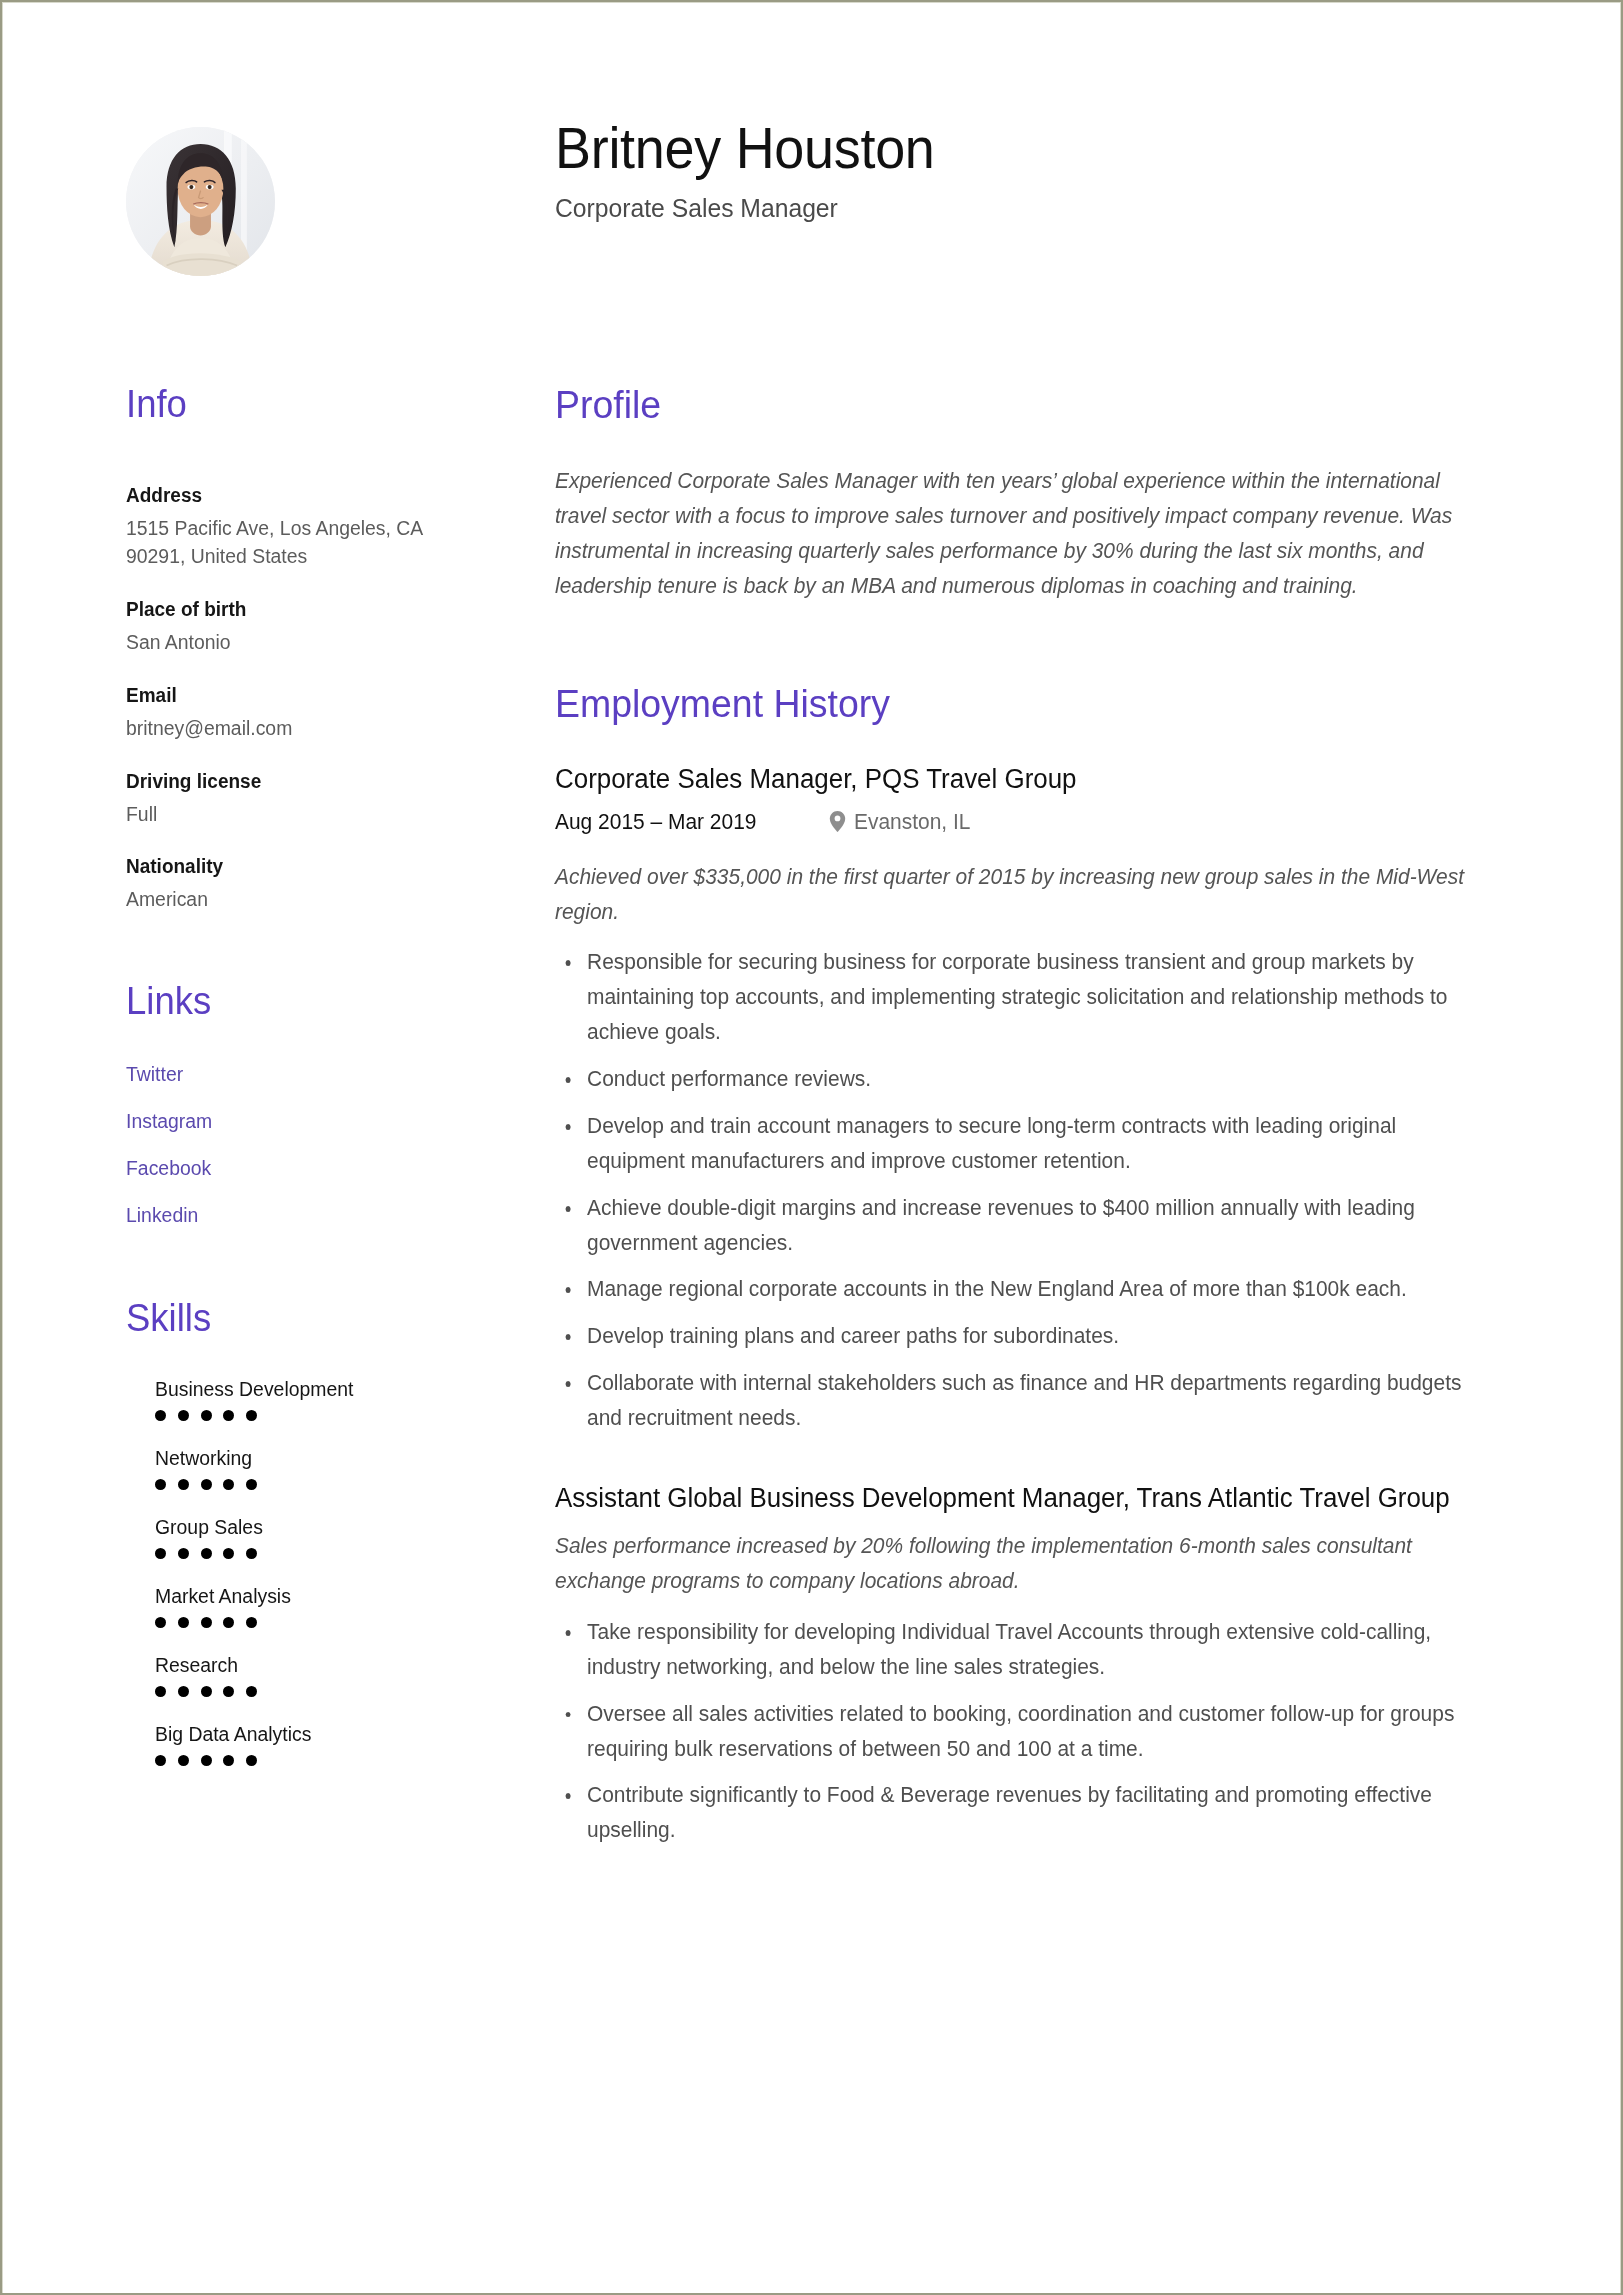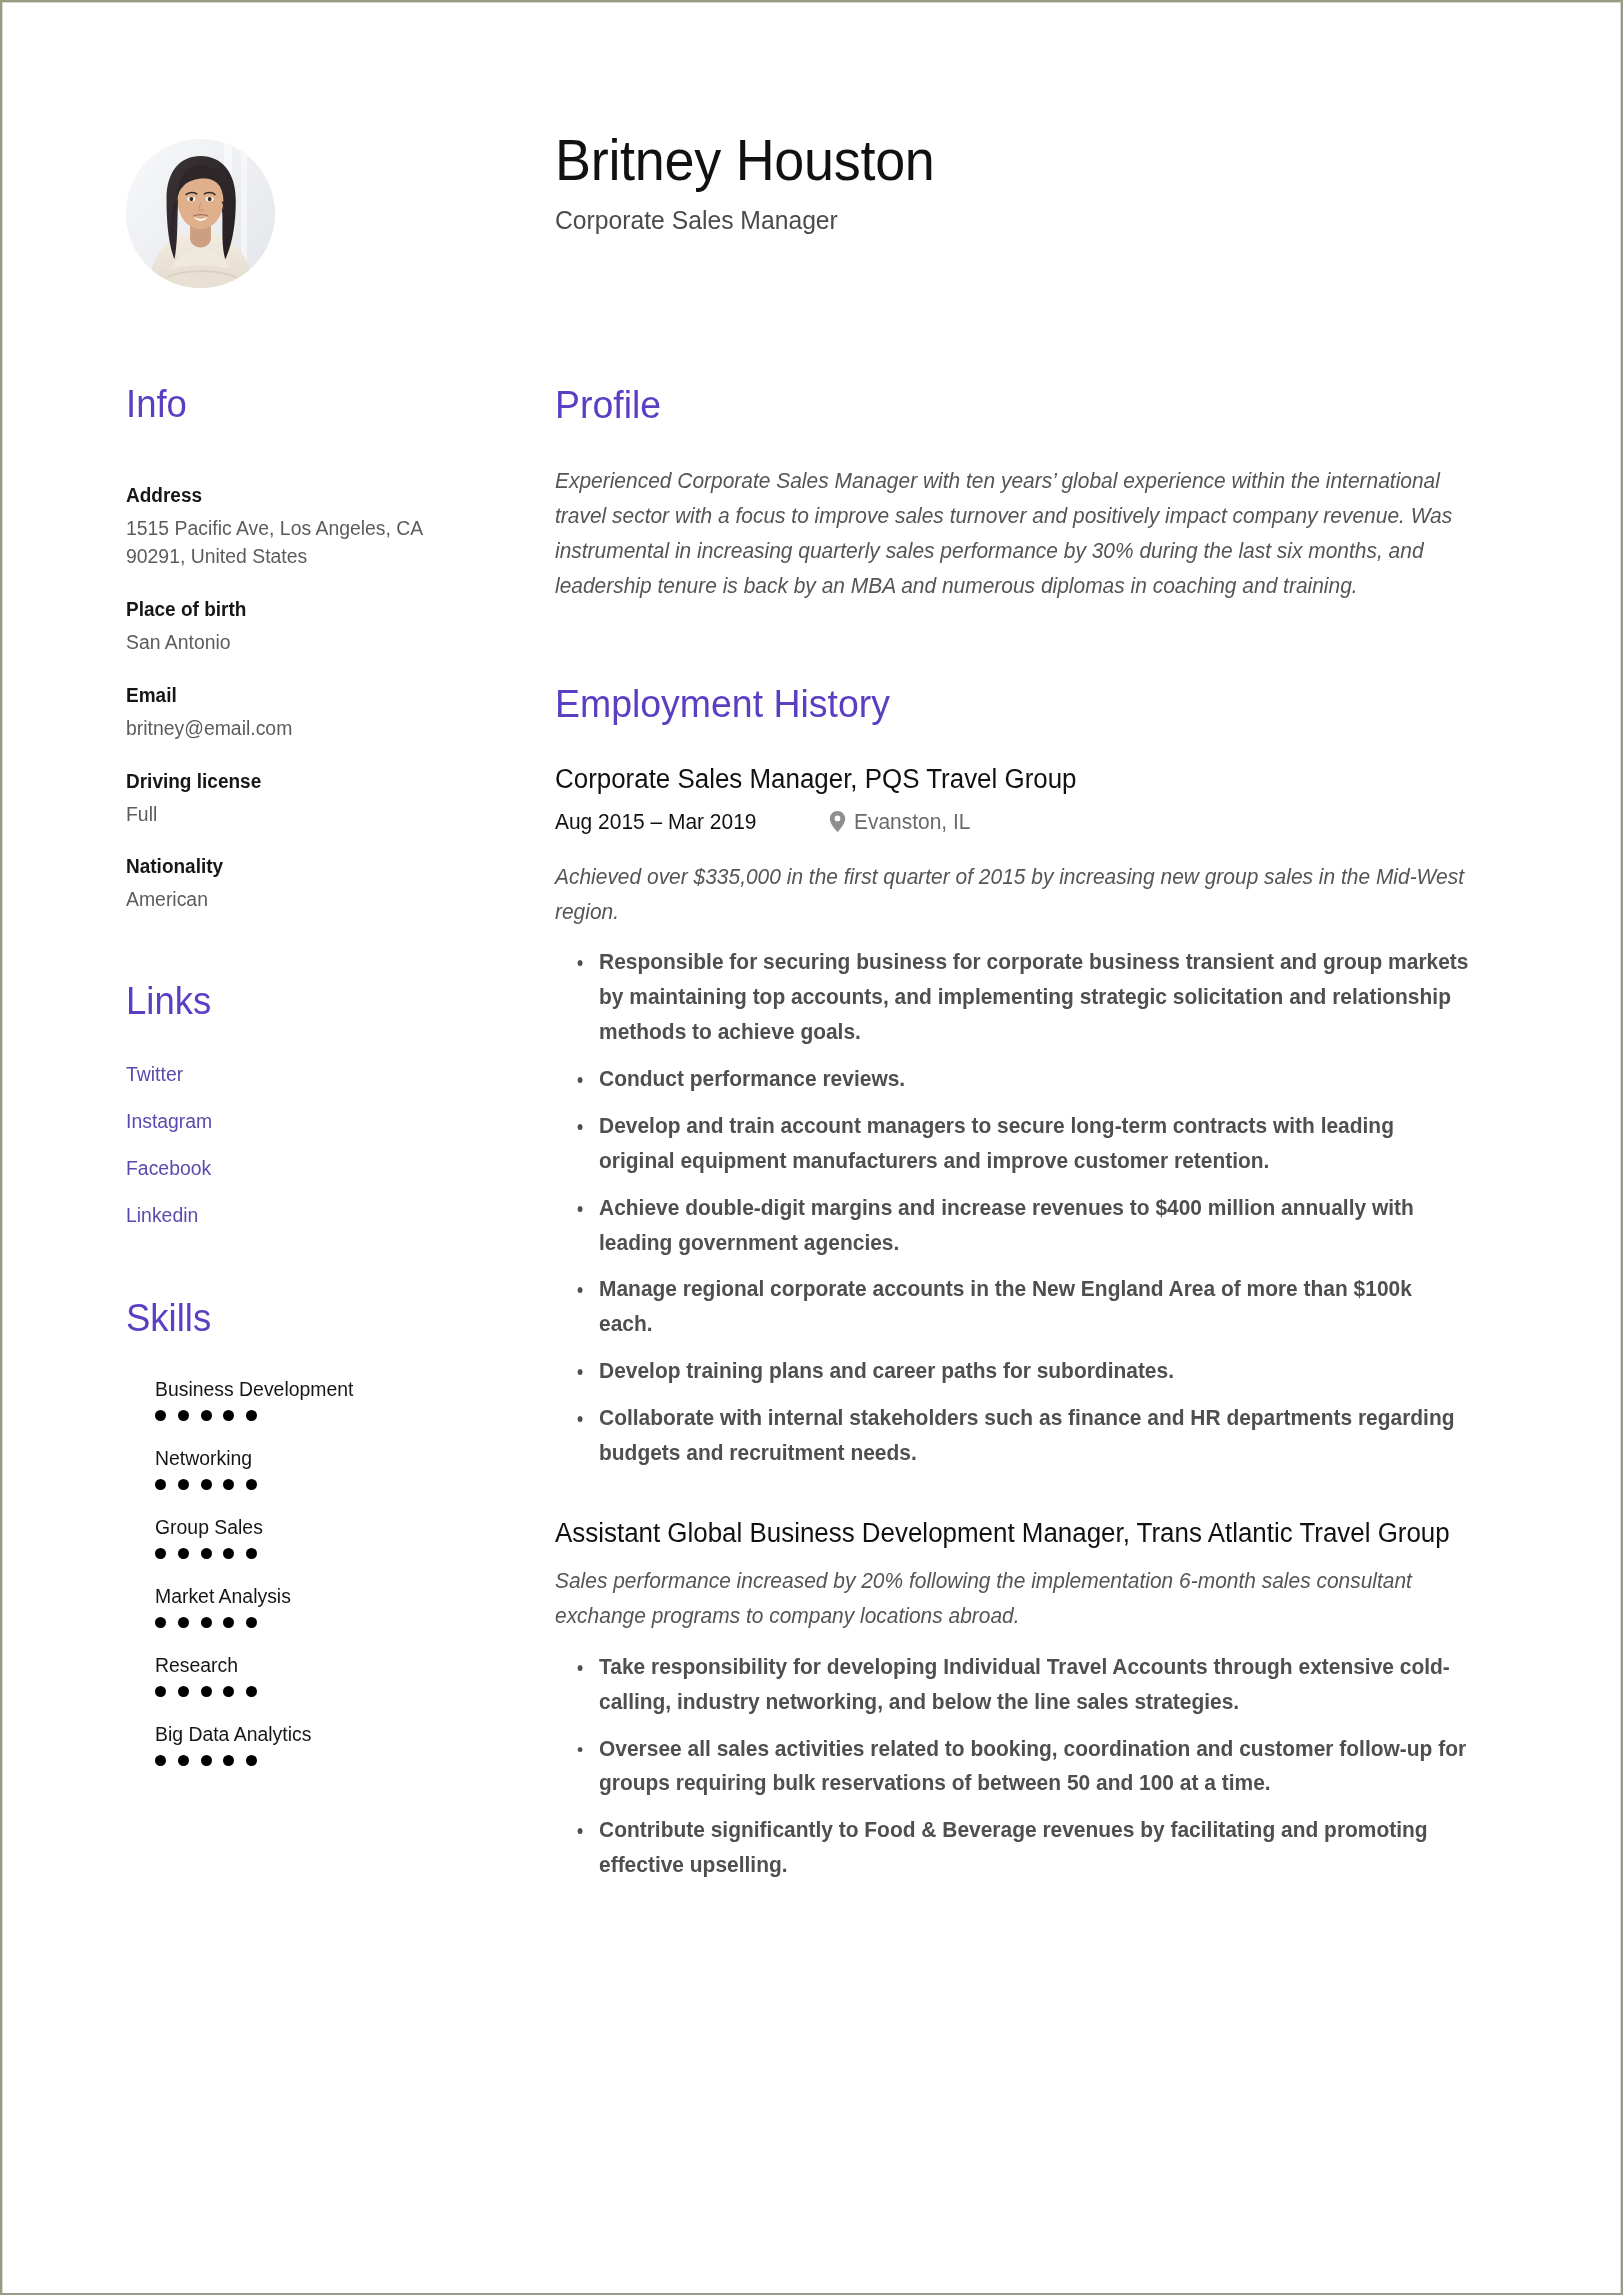--- a/index.html
+++ b/index.html
@@ -28,21 +28,21 @@
     width: 1619px;
     height: 2292px;
     background: #ffffff;
     box-sizing: border-box;
     border: 1.3px solid #d8d9cc;
   }
 
   
   .header {
     position: absolute;
-    left: 0; top: 128px;
+    left: 0; top: 116px;
     width: 100%;
     height: 170px;
   }
   .avatar {
     position: absolute;
     left: 123px;
     top: 7.8px;
     width: 149px;
     height: 149px;
     border-radius: 50%;
@@ -237,23 +237,22 @@
     font-style: italic;
     font-size: 21.6px;
     color: #555555;
     line-height: 1.62;
     margin: 0 0 15.7px 0;
     transform: scaleX(0.97);
     transform-origin: left top;
   }
   .bullets {
     list-style: none;
-    margin: 12px;
+    margin: 0;
     padding: 0;
-    font-weight: bold;
   }
   .bullets li {
     position: relative;
     padding-left: 33px;
     margin-bottom: 11.8px;
     font-family: "Liberation Sans Narrow", "Liberation Sans", sans-serif;
     font-size: 21.6px;
     color: #4f4f4f;
     line-height: 1.62;
     transform: scaleX(0.97);

